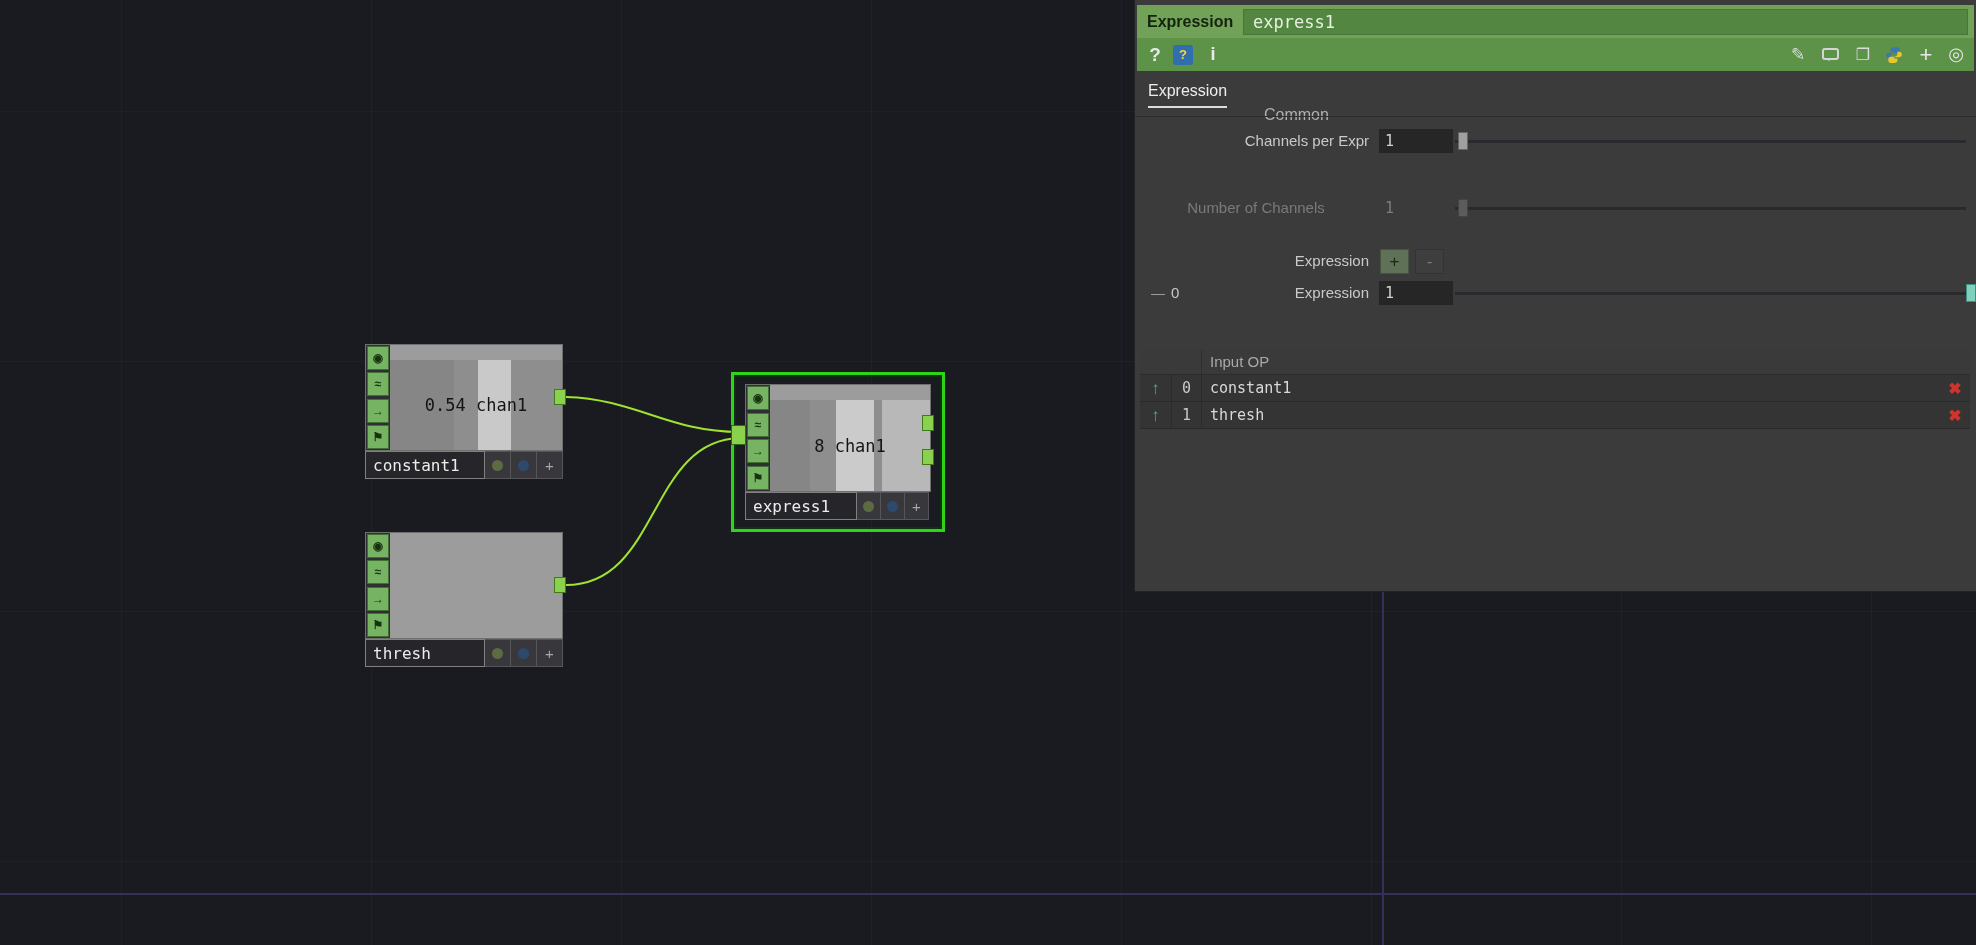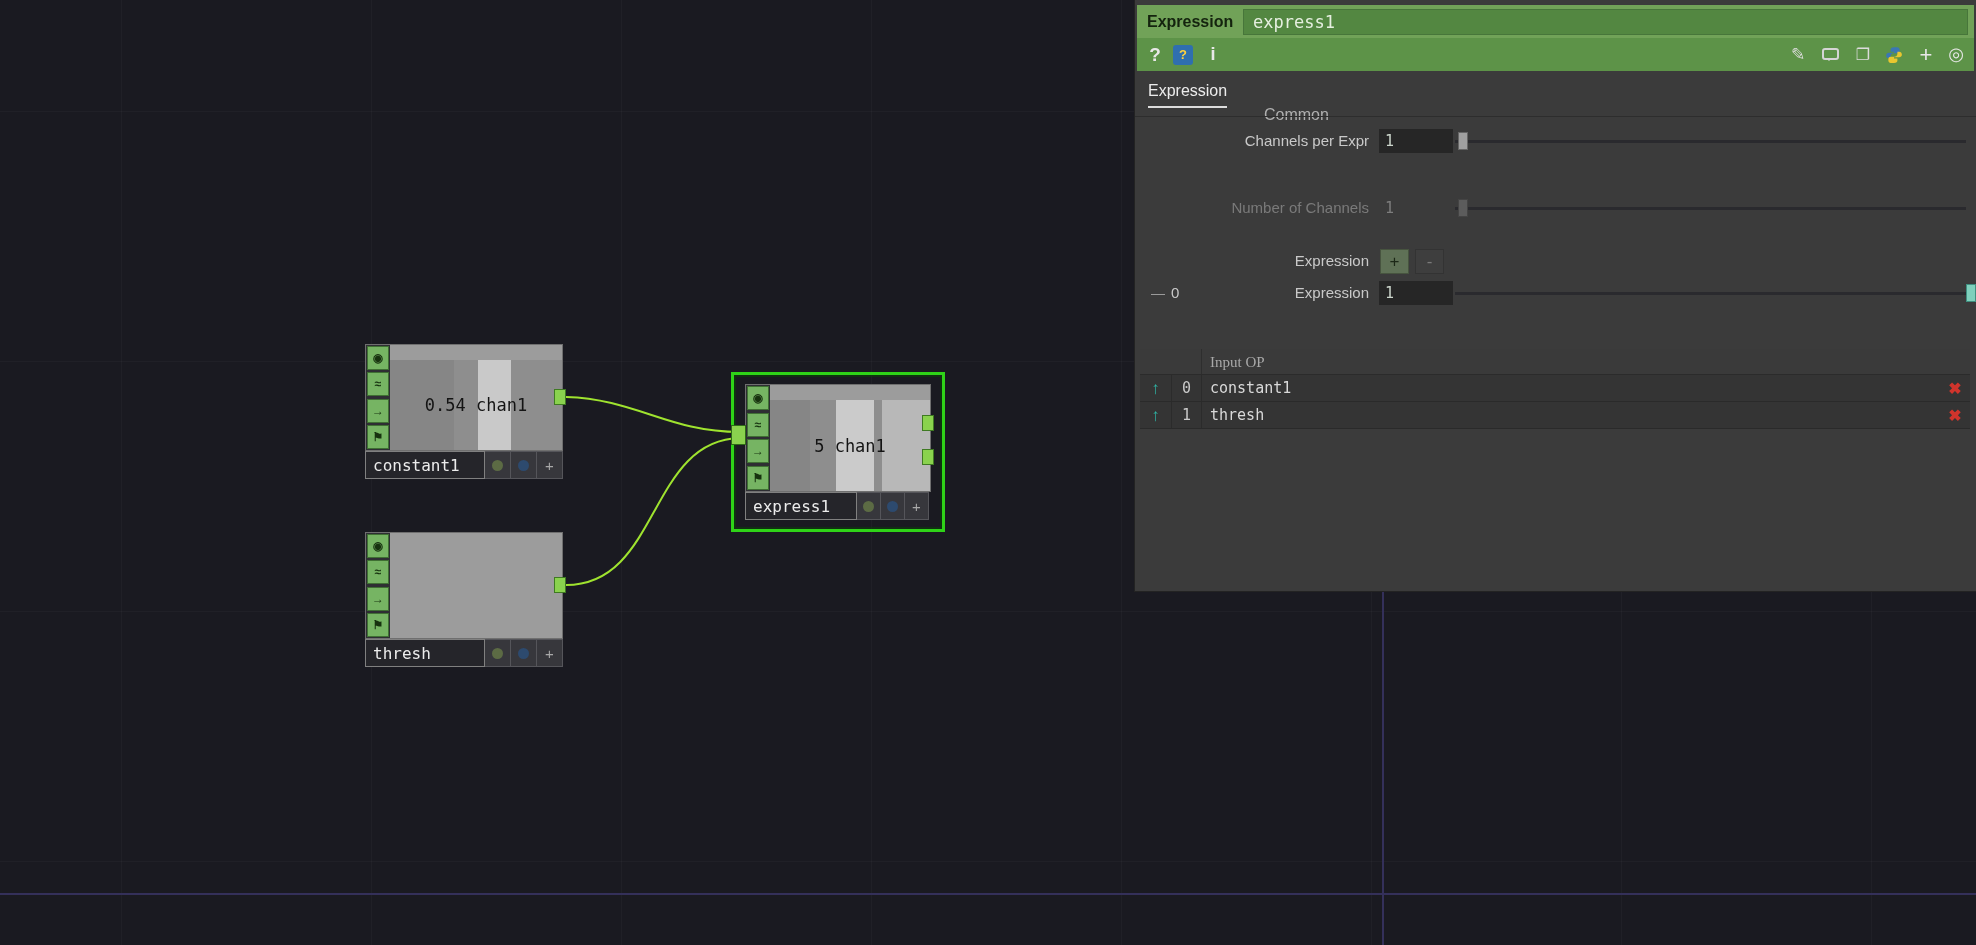--- a/index.html
+++ b/index.html
@@ -66,21 +66,21 @@
   .prow { position:absolute; left:8px; right:0; height:30px; }
   .plabel { position:absolute; left:0; top:0; width:226px; height:30px; line-height:30px;
             text-align:right; font-size:15px; color:#c9c9c9; }
   .pfield { position:absolute; left:236px; top:3px; width:74px; height:24px; background:#262626;
             color:#ccd6cc; font-family:"DejaVu Sans Mono",monospace; font-size:15px;
             line-height:24px; padding-left:6px; }
   .ptrack { position:absolute; left:312px; right:10px; top:14px; height:3px; background:#2a2a2e; }
   .phandle { position:absolute; top:6px; width:10px; height:18px; background:#a0a0a0; border:1px solid #666; }
   .phandle.teal { background:#7fd0bc; border-color:#3f8f80; }
   .phandle.dim { background:#5c5c5c; border-color:#444; }
-  .prow.disabled .plabel { color:#7a7a7a; }
+  .prow.disabled .plabel { color:#7a7a7a;text-align:center; }
   .pvalue-plain { position:absolute; left:242px; top:0; height:30px; line-height:30px;
                   font-family:"DejaVu Sans Mono",monospace; font-size:15px; color:#7d7d7d; }
   .toggle-box { position:absolute; left:271px; top:3px; width:30px; height:24px; background:#9a9a9a; border:1px solid #6e6e6e; }
   .seq-add { position:absolute; left:237px; top:3px; width:29px; height:25px; background:#5f7156;
              color:#1c2817; font-size:17px; line-height:24px; text-align:center; border:1px solid #47543f; }
   .seq-del { position:absolute; left:272px; top:3px; width:29px; height:25px; background:#3e3e3e;
              color:#7a7a7a; font-size:17px; line-height:23px; text-align:center; border:1px solid #333; }
   .seq-dash { position:absolute; left:8px; top:0; height:30px; line-height:30px; color:#9a9a9a; font-size:14px; }
   .seq-index { position:absolute; left:28px; top:0; height:30px; line-height:30px; color:#c9c9c9; font-size:15px; }
 
@@ -92,21 +92,21 @@
   .s2 { background:#7fd0bc; }
   .s3 { background:#b0b0b0; }
   .s4 { background:#2c2c2c; border:2px solid #8878d8; }
   .expr-text { position:absolute; left:222px; right:8px; top:0; height:31px; line-height:31px;
                font-family:"DejaVu Sans Mono",monospace; font-size:16px; color:#7fd0bc;
                white-space:nowrap; overflow:hidden; }
 
   .iotable { position:absolute; left:5px; right:6px; top:349px; }
   .thead { display:flex; height:26px; background:#3a3a3a; border-bottom:1px solid #2b2b2b; }
   .th-blank { width:62px; border-right:1px solid #2e2e2e; }
-  .th-label { flex:1; line-height:26px; padding-left:8px; font-size:15px; color:#a9a9a9;font-family:Liberation Serif, serif; }
+  .th-label { flex:1; line-height:26px; padding-left:8px; font-size:15px; color:#a9a9a9; }
   .trow { display:flex; height:27px; background:#343434; border-bottom:1px solid #2a2a2a; }
   .td-arrow { width:32px; text-align:center; line-height:27px; color:#2fb3a4; font-weight:bold;
               font-size:17px; border-right:1px solid #2b2b2b; }
   .td-index { width:30px; text-align:center; line-height:27px; color:#c9c9c9;
               font-family:"DejaVu Sans Mono",monospace; font-size:15px; border-right:1px solid #2b2b2b; }
   .td-name { flex:1; line-height:27px; padding-left:8px; color:#d9d9d9;
              font-family:"DejaVu Sans Mono",monospace; font-size:15px; }
   .td-x { width:30px; text-align:center; line-height:27px; color:#d0342c; font-size:16px; font-weight:bold; }
 </style>
 </head>
@@ -180,21 +180,21 @@
       <div class="flags">
         <div class="flag">◉</div>
         <div class="flag">≈</div>
         <div class="flag">→</div>
         <div class="flag">⚑</div>
       </div>
       <div class="viewer">
         <div class="vshade" style="left:0; width:40px; background:#868686;"></div>
         <div class="vshade" style="left:66px; width:38px; background:#cbcbcb;"></div>
         <div class="vshade" style="left:112px; right:0; background:#b8b8b8;"></div>
-        <div class="node-display">5 chan1</div>
+        <div class="node-display">8 chan1</div>
       </div>
       <div class="out-conn" style="top:30px;"></div>
       <div class="out-conn" style="top:64px;"></div>
     </div>
     <div class="label-row">
       <div class="node-name">express1</div>
       <div class="dot-cell">
           <span class="dot dot-olive"></span>
         </div>
       <div class="dot-cell">

